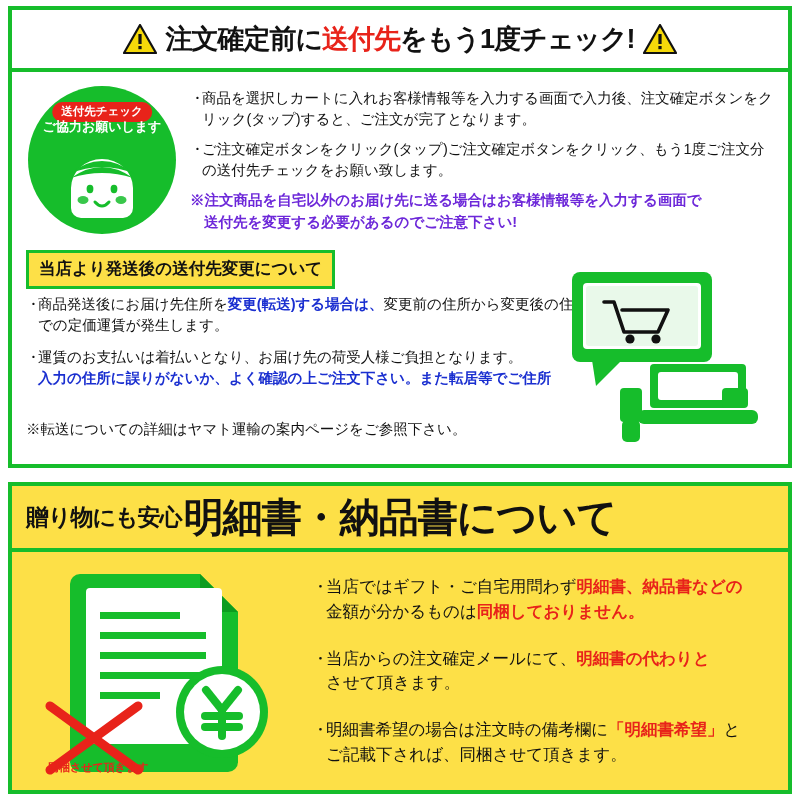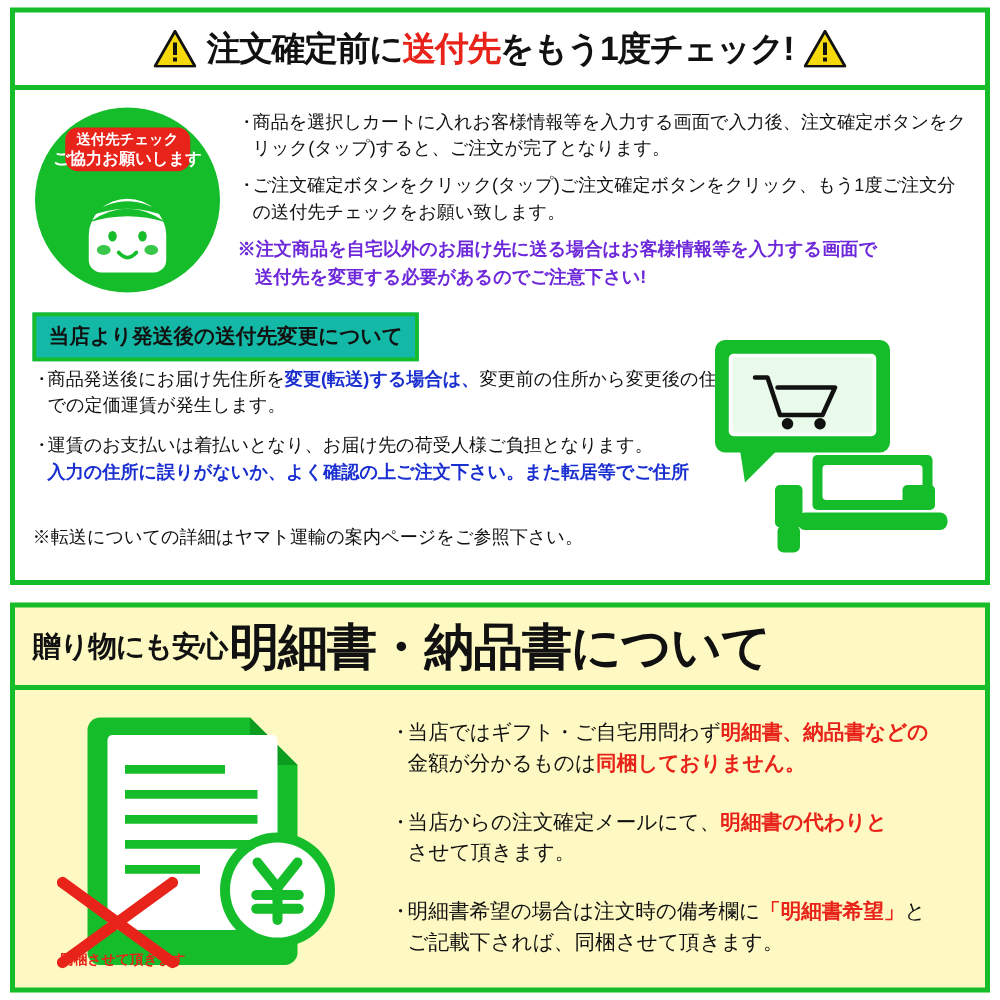--- a/index.html
+++ b/index.html
@@ -81,21 +81,21 @@
   .badge-pill {
     position: absolute;
     left: 50%;
     transform: translateX(-50%);
     top: 16px;
     background: #e8231a;
     color: #ffffff;
     font-size: 11.5px;
     font-weight: bold;
     border-radius: 10px;
-    padding: 2px 9px 18px;
+    padding: 2px 9px 3px;
     white-space: nowrap;
   }
   .badge-sub {
     position: absolute;
     left: 0;
     right: 0;
     top: 32px;
     text-align: center;
     color: #ffffff;
     font-size: 13px;
@@ -139,21 +139,21 @@
 
   .sec-head {
     position: absolute;
     left: 14px;
     top: 178px;
     border: 3px solid #16bd2b;
     padding: 5px 10px 6px;
     font-size: 16.5px;
     font-weight: bold;
     color: #111111;
-    background: #14b8a6;
+    background: #fde047;
   }
   .p1-list2 {
     position: absolute;
     left: 14px;
     top: 222px;
     width: 580px;
   }
   .p1-list2 .bullet-item { margin-bottom: 11px; }
   .p1-list2 .blue { color: #1a2fd0; font-weight: bold; }
   .p1-foot {
@@ -175,21 +175,21 @@
 
   
   .panel2 {
     position: absolute;
     left: 8px;
     top: 482px;
     width: 784px;
     height: 312px;
     border: 4px solid #16bd2b;
     box-sizing: border-box;
-    background: #fef9c3;
+    background: #fde047;
   }
   .p2-head {
     height: 62px;
     display: flex;
     align-items: center;
     padding-left: 14px;
     box-sizing: border-box;
   }
   .p2-small {
     font-size: 23px;

